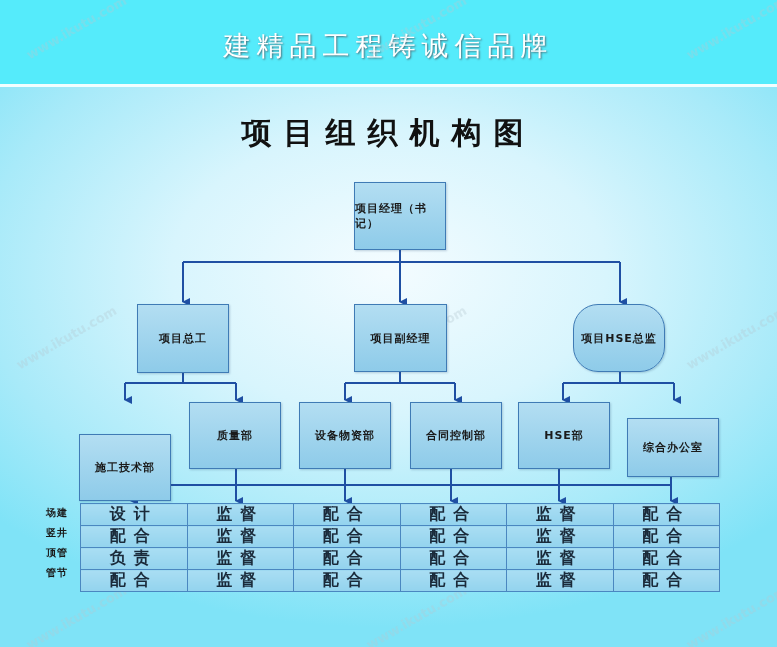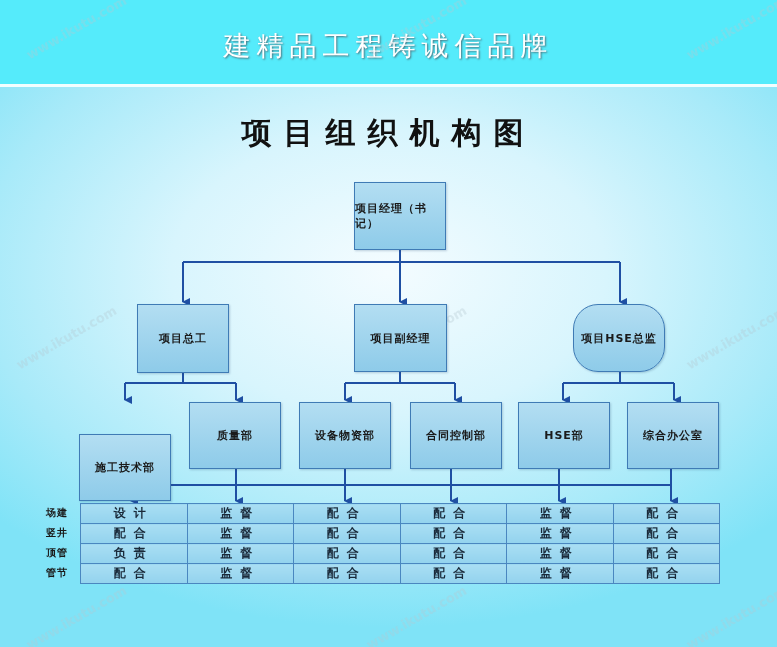--- a/index.html
+++ b/index.html
@@ -32,21 +32,21 @@
       display: flex; align-items: center; justify-content: center;
       font-size: 11px; font-weight: bold; color: #1a1a1a; letter-spacing: 1px;
       box-shadow: 1px 1px 2px rgba(40,80,120,0.25);
     }
     svg.lines { position: absolute; left: 0; top: 0; }
     .table {
       position: absolute; left: 80px; top: 503px; width: 640px; border-collapse: collapse;
     }
     .table td {
       border: 1px solid #4a87c0; height: 19px; padding: 0; text-align: center;
-      font-size: 12px; font-weight: bold; color: #1a2a3a; letter-spacing: 8px;
+      font-size: 16px; font-weight: bold; color: #1a2a3a; letter-spacing: 8px;
       background: linear-gradient(180deg, #a9def3 0%, #93d3ee 100%);
       width: 106.6px;
     }
     .row-label {
       position: absolute; left: 46px; font-size: 10px; font-weight: bold; color: #1a1a1a;
       letter-spacing: 1px;
     }
     .watermark {
       position: absolute; color: rgba(180,200,210,0.35); font-size: 13px; transform: rotate(-30deg);
       font-weight: bold; pointer-events: none;
@@ -132,21 +132,21 @@
 </div>
 <div class="node" style="left:299px;top:402px;width:92px;height:67px;">
   <span>设备物资部</span>
 </div>
 <div class="node" style="left:410px;top:402px;width:92px;height:67px;">
   <span>合同控制部</span>
 </div>
 <div class="node" style="left:518px;top:402px;width:92px;height:67px;">
   <span>HSE部</span>
 </div>
-<div class="node" style="left:627px;top:402px;width:92px;height:67px;font-family:Liberation Mono, monospace;">
+<div class="node" style="left:627px;top:418px;width:92px;height:59px;font-family:Liberation Mono, monospace;">
   <span>综合办公室</span>
 </div>
 
 <div class="row-label" style="top:506px">场建</div>
 <div class="row-label" style="top:526px">竖井</div>
 <div class="row-label" style="top:546px">顶管</div>
 <div class="row-label" style="top:566px">管节</div>
 
 <table class="table">
   <tbody>

